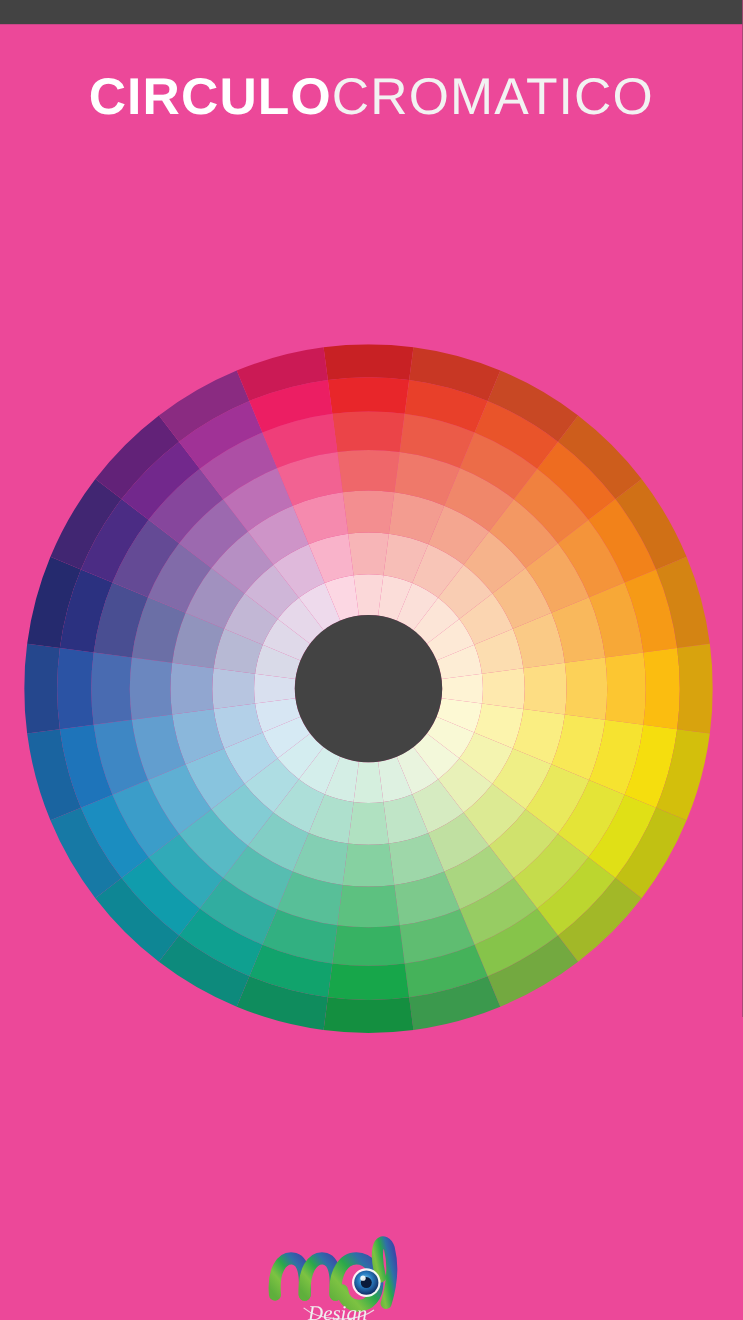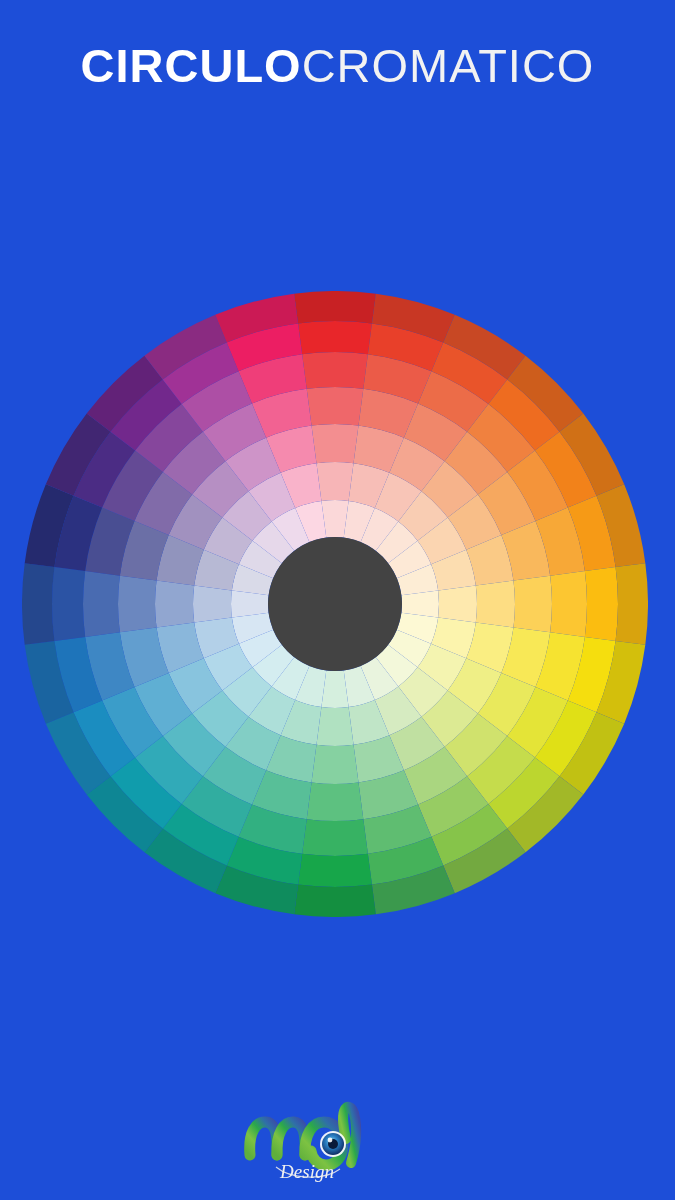--- a/index.html
+++ b/index.html
@@ -10,21 +10,22 @@
     width: 675px;
     height: 1200px;
     background: #434343;
     font-family: "Liberation Sans", sans-serif;
     overflow: hidden;
     position: relative;
   }
   .poster {
     position: absolute;
     inset: 0;
-    background: #1d4ed8;
+    background: #ec4899;
+    margin-top: 22px;
   }
 
   
   .title-bar {
     position: absolute;
     top: 38px;
     left: 0;
     width: 675px;
     text-align: center;
     white-space: nowrap;

